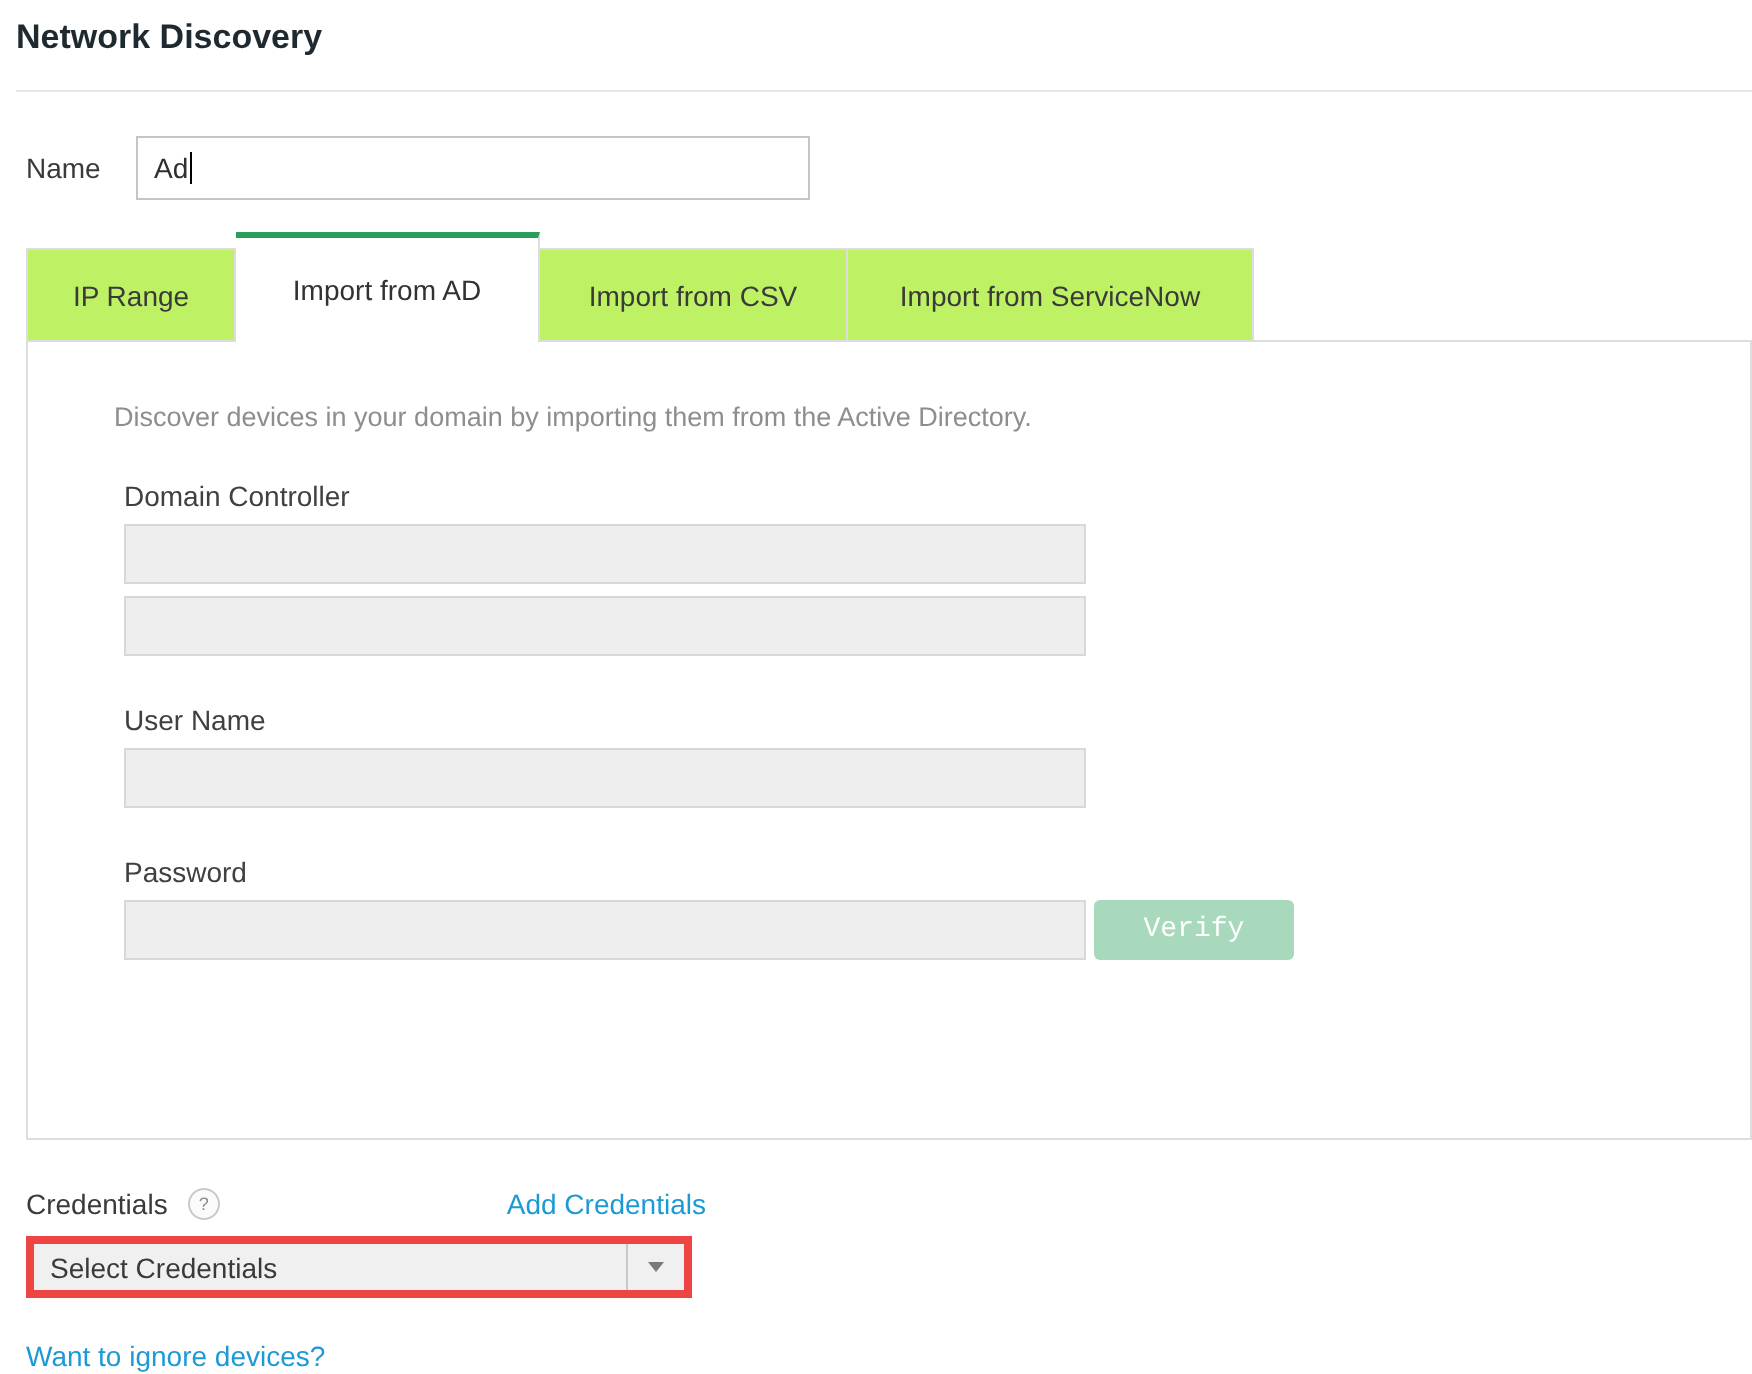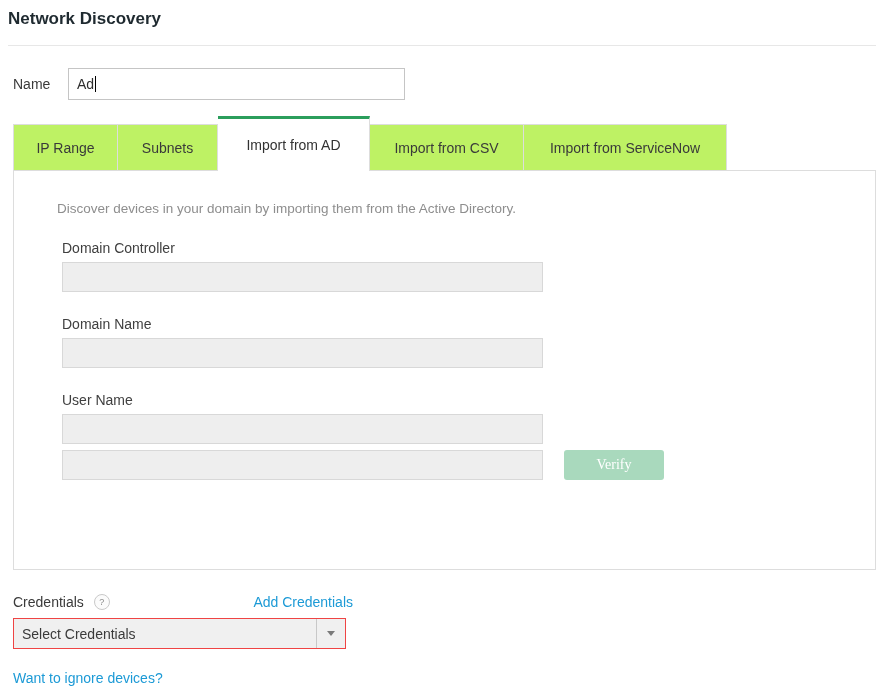--- a/index.html
+++ b/index.html
@@ -48,38 +48,38 @@
   .panel-desc{font-size:13.5px;color:#8e8e8e;margin:0;}
   .form-group{margin-left:5px;}
   .field-label{display:block;margin-top:24px;font-size:14px;color:#404040;}
   .gray-input{
     display:block;margin-top:6px;width:481px;height:30px;
     background:#eeeeee;border:1px solid #d8d8d8;padding:0 8px;font-size:14px;color:#333;
     font-family:"Liberation Sans",sans-serif;
   }
   .pw-row{display:flex;align-items:flex-end;}
   .verify-btn{
-    margin-left:21px;width:100px;height:30px;border:none;border-radius:3px;
+    margin-left:4px;width:100px;height:30px;border:none;border-radius:3px;
     background:var(--verify-green,#a9d9bd);color:#ffffff;font-size:14px;
-    font-family:Liberation Serif, serif;cursor:pointer;
+    font-family:Liberation Mono, monospace;cursor:pointer;
   }
   
   .cred-row{margin:24px 14px 0 13px;display:flex;align-items:flex-end;width:340px;}
   .cred-label{font-size:14px;color:#3a3a3a;}
   .help-badge{
     margin-left:10px;width:16px;height:16px;border-radius:50%;
     border:1px solid #c9c9c9;background:#fbfbfb;color:#8a8a8a;
     font-size:9px;display:flex;align-items:center;justify-content:center;cursor:pointer;
   }
   .add-cred-link{
     margin-left:auto;font-size:14px;color:var(--link-blue,#1c9ad6);text-decoration:none;cursor:pointer;
   }
   .dropdown{
     margin:8px 0 0 13px;width:333px;height:31px;background:#f0f0f0;
-    border:1px solid #ef4444;display:flex;align-items:center;cursor:pointer;
+    border:4px solid #ef4444;display:flex;align-items:center;cursor:pointer;
   }
   .dropdown-text{flex:1;padding-left:8px;font-size:14px;color:#3a3a3a;}
   .dropdown-arrow-box{
     width:29px;height:100%;border-left:1px solid #c8c8c8;
     display:flex;align-items:center;justify-content:center;
   }
   .triangle-down{
     width:0;height:0;border-left:4px solid transparent;border-right:4px solid transparent;
     border-top:5px solid #7a7a7a;
   }
@@ -100,45 +100,44 @@
   <span class="name-label">Name</span>
   <div class="name-input">
     <span>Ad</span>
       <span class="caret"></span>
   </div>
 </div>
 
 <div class="tabs-wrap">
   <div class="tab-strip">
     <div class="tab w1">IP Range</div>
-    <div class="tab w2">Subnets</div>
     <div class="tab w3 active">Import from AD</div>
     <div class="tab w4">Import from CSV</div>
     <div class="tab w5">Import from ServiceNow</div>
   </div>
 
   <div class="panel">
     <p class="panel-desc">Discover devices in your domain by importing them from the Active Directory.</p>
 
     <div class="form-group">
       <label class="field-label">Domain Controller</label>
       <input class="gray-input" type="text" value="" style="">
     </div>
 
     <div class="form-group">
-      <label class="field-label">Domain Name</label>
       <input class="gray-input" type="text" value="" style="">
     </div>
 
     <div class="form-group">
       <label class="field-label">User Name</label>
       <input class="gray-input" type="text" value="" style="">
     </div>
 
     <div class="form-group">
+      <label class="field-label">Password</label>
       <div class="pw-row">
         <input class="gray-input" type="password" value="" style="">
         <button class="verify-btn">Verify</button>
       </div>
     </div>
   </div>
 </div>
 
 <div class="cred-row">
   <span class="cred-label">Credentials</span>

